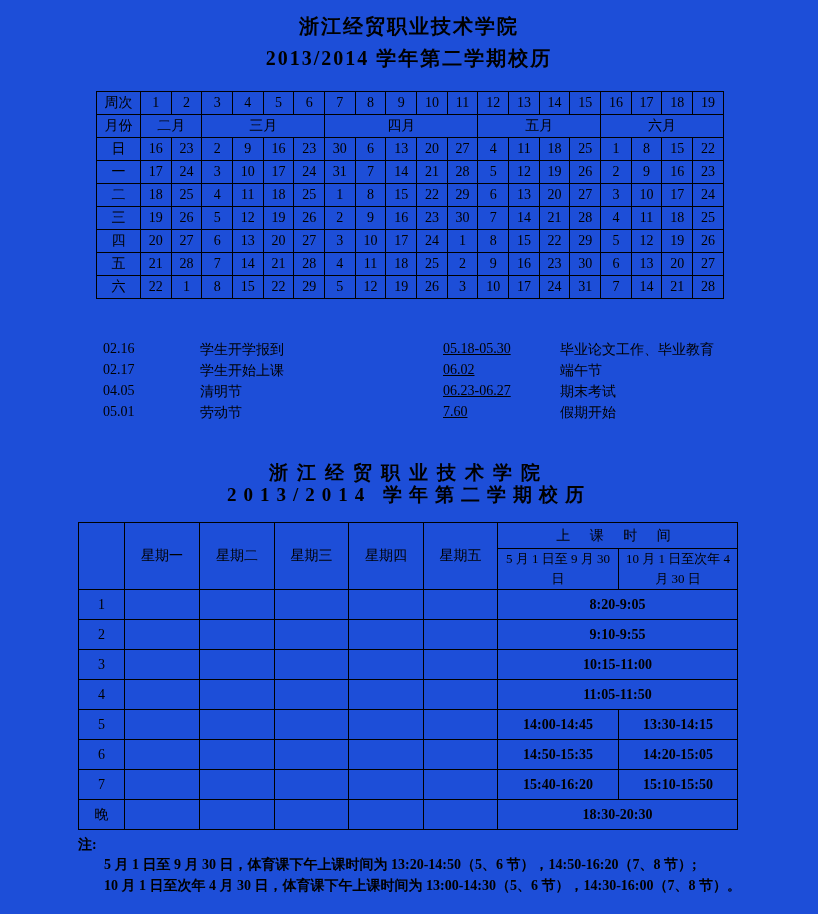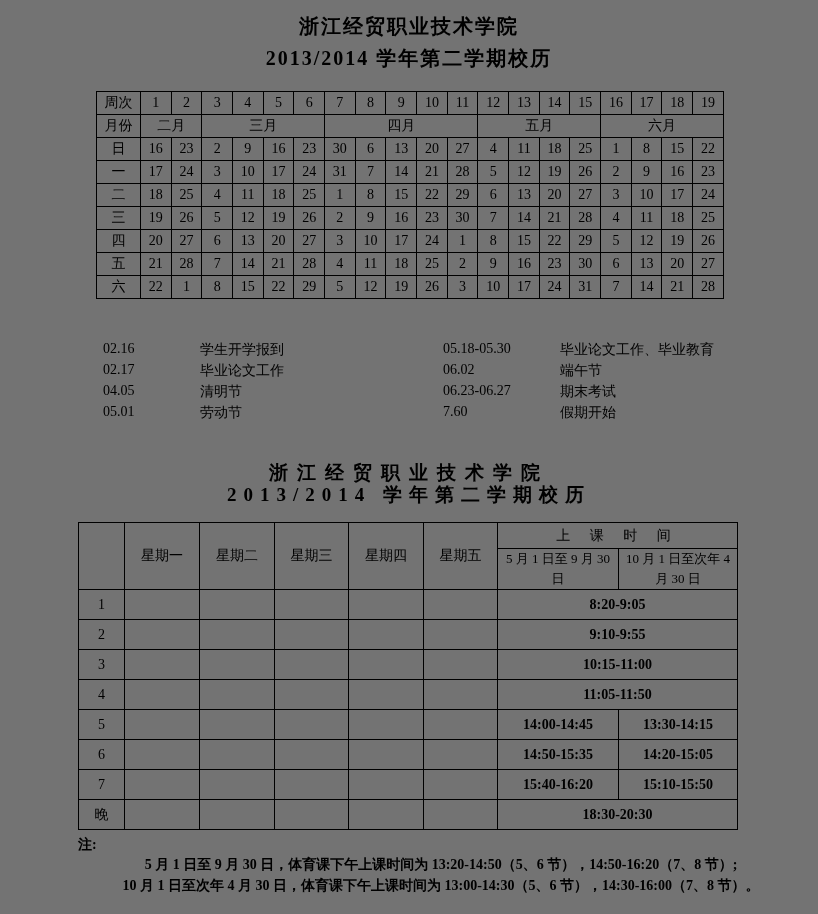--- a/index.html
+++ b/index.html
@@ -2,21 +2,21 @@
 <html><head>
 <meta charset="utf-8">
 <style>
   * { box-sizing: border-box; }
   html, body { margin: 0; padding: 0; background: #ffffff; }
   body {
     width: 818px; height: 914px;
     font-family: "Liberation Serif", "DejaVu Serif", serif;
     color: #000;
   }
-  .page { position: relative; width: 818px; height: 914px; background: #737373; overflow: hidden; }
+  .page { position: relative; width: 818px; height: 914px; background: #1d4ed8; overflow: hidden; }
 
   
   .titles  { position: absolute; top: 14px; left: 0; width: 100%; text-align: center; }
   .t1 { font-size: 20px; font-weight: bold; letter-spacing: 2px; line-height: 24px; }
   .t2 { font-size: 20px; font-weight: bold; letter-spacing: 2px; line-height: 24px; margin-top: 8px; }
 
   
   table.calendar {
     position: absolute; top: 91px; left: 96px; width: 628px;
     border-collapse: collapse; table-layout: fixed; font-size: 14px;
@@ -25,21 +25,21 @@
     border: 1px solid #000; text-align: center; vertical-align: middle;
     height: 23px; padding: 0; line-height: 14px;
   }
 
   
   .key-dates { position: absolute; top: 313px; left: 103px; width: 680px; font-size: 14px; margin-top: 28px; }
   .kd-line { position: relative; height: 21px; }
   .kd-line span { position: absolute; top: 0; white-space: nowrap; }
   .kd-d1 { left: 0; }
   .kd-e1 { left: 97px; }
-  .kd-d2 { left: 340px; }
+  .kd-d2 { left: 340px; text-decoration: underline; }
   .kd-e2 { left: 457px; }
 
   
   .titles2 { position: absolute; top: 462px; left: 0; width: 100%; text-align: center; }
   .t3 { font-size: 19px; font-weight: bold; letter-spacing: 9px; line-height: 22px; }
   .t4 { font-size: 19px; font-weight: bold; letter-spacing: 7px; line-height: 22px; }
 
   
   table.schedule {
     position: absolute; top: 522px; left: 78px; width: 659px;
@@ -51,21 +51,21 @@
   tr.sch-head1 td { height: 26px; }
   tr.sch-head2 td { height: 28px; }
   tr.sch-body  td { height: 30px; }
   td.time-head  { letter-spacing: 8px; }
   td.range-head { font-size: 13px; line-height: 20px; padding: 0 2px; }
   td.time-val   { font-weight: bold; }
 
   
   .notes { position: absolute; top: 836px; left: 78px; width: 700px; font-weight: bold; font-size: 14px; }
   .notes-label { line-height: 18px; }
-  .note-line { margin-left: 26px; line-height: 21px; white-space: nowrap; text-align: center; }
+  .note-line { margin-left: 26px; line-height: 21px; white-space: nowrap; }
 </style>
 </head>
 <body>
 
 <div class="page">
 
   <div class="titles">
     <div class="t1">浙江经贸职业技术学院</div>
     <div class="t2">2013/2014 学年第二学期校历</div>
   </div>
@@ -283,21 +283,21 @@
 
   <div class="key-dates" id="key-dates">
       <div class="kd-line">
         <span class="kd-d1">02.16</span>
         <span class="kd-e1">学生开学报到</span>
         <span class="kd-d2">05.18-05.30</span>
         <span class="kd-e2">毕业论文工作、毕业教育</span>
       </div>
       <div class="kd-line">
         <span class="kd-d1">02.17</span>
-        <span class="kd-e1">毕业论文工作</span>
+        <span class="kd-e1">学生开始上课</span>
         <span class="kd-d2">06.02</span>
         <span class="kd-e2">端午节</span>
       </div>
       <div class="kd-line">
         <span class="kd-d1">04.05</span>
         <span class="kd-e1">清明节</span>
         <span class="kd-d2">06.23-06.27</span>
         <span class="kd-e2">期末考试</span>
       </div>
       <div class="kd-line">

